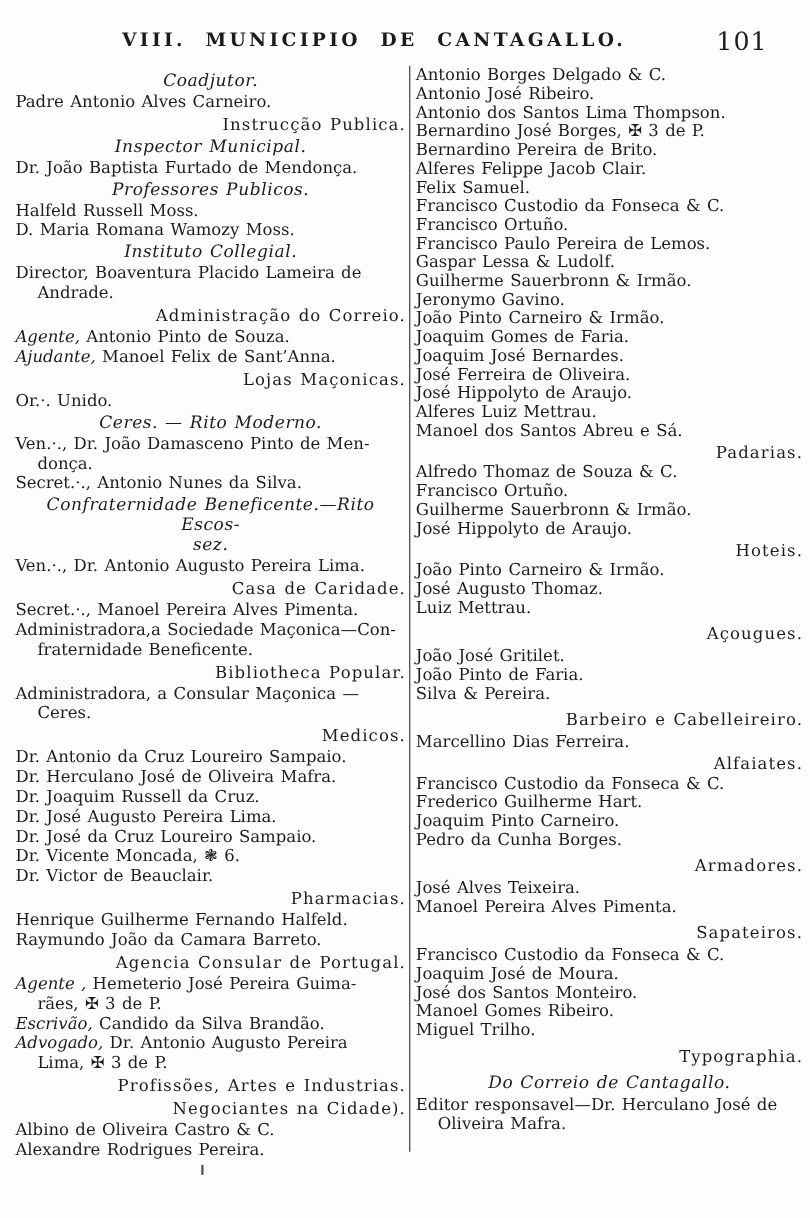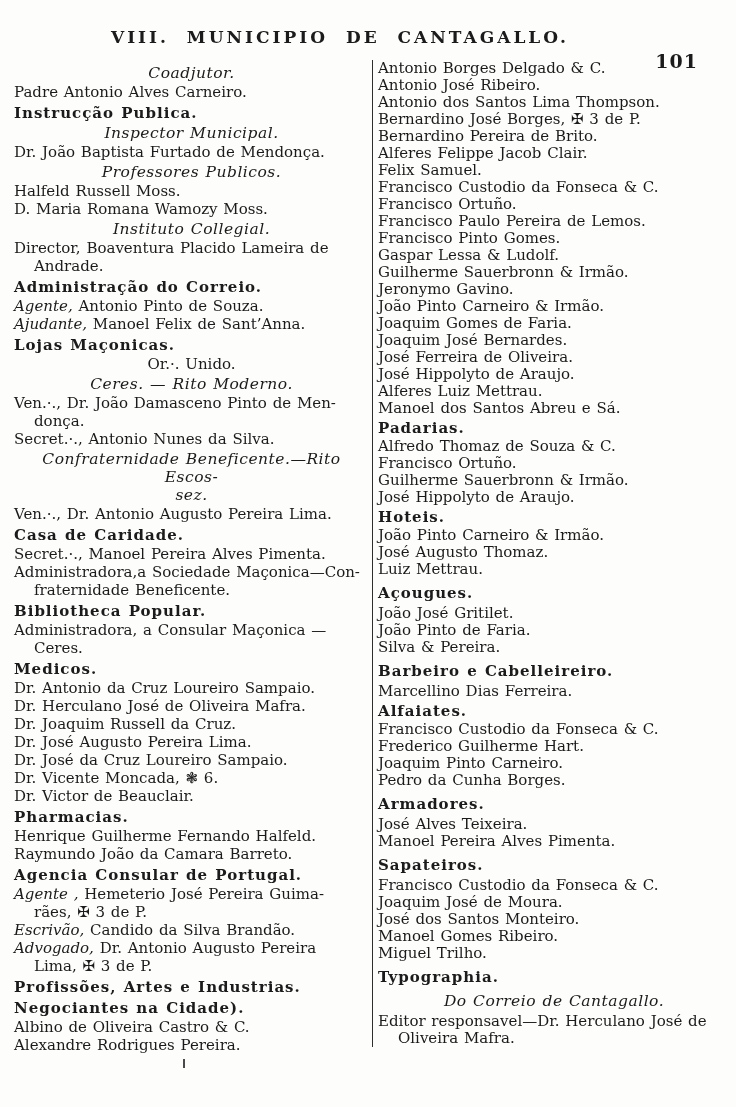--- a/index.html
+++ b/index.html
@@ -17,49 +17,49 @@
   }
   
   .running-head {
     position:absolute; top:27px; left:30px; width:620px;
     text-align:center;
     font-weight:bold; font-size:17px; line-height:20px;
     letter-spacing:3px; word-spacing:9px;
   }
   .page-num {
     position:absolute; top:25px; right:38px;
-    font-weight:bold; font-size:19px; letter-spacing:1px;margin-top:25px;
+    font-weight:normal; font-size:23px; letter-spacing:1px;
   }
   
   .cols {
     position:absolute; top:58px; left:6px; right:4px; bottom:0;
     display:flex; align-items:stretch;
   }
   .col { box-sizing:border-box; }
   .col-left  { width:366px; padding:4px 3px 16px 8px; line-height:18px; }
   .col-right { flex:1; padding:2px 2px 0 5px; line-height:17px; }
   .divider { width:1px; background:#2e2e2e; height:987px; margin-top:2px; }
   .blk { font-size:15px; word-spacing:1px; }
   .entry {
     padding-left:20px; text-indent:-20px;
     white-space:pre-wrap;
   }
   .h1 {
-    font-weight:bold; text-align:left;
+    font-weight:normal; text-align:right;
     padding-left:0; text-indent:0;
     margin:3px 0 1px 0; letter-spacing:1px;
     white-space:pre-wrap;
   }
   .h2 {
     font-style:italic; text-align:center;
     padding-left:0; text-indent:0;
     margin:2px 0 1px 0; letter-spacing:0.5px;
     white-space:pre-wrap; font-size:15.5px;
   }
-  .center { text-align:center; padding-left:0; text-indent:0; }
+  .center { text-align:left; padding-left:0; text-indent:0; }
   .sp { margin-top:7px; margin-bottom:3px; }
   em { }
   .ink-speck {
     position:absolute; left:183px; top:1059px;
     width:2px; height:9px; background:#4a4a4a;
   }
 </style>
 </head>
 <body>
 
@@ -128,21 +128,20 @@
         <div class="blk entry">Antonio Borges Delgado &amp; C.</div>
         <div class="blk entry">Antonio José Ribeiro.</div>
         <div class="blk entry">Antonio dos Santos Lima Thompson.</div>
         <div class="blk entry">Bernardino José Borges, ✠ 3 de P.</div>
         <div class="blk entry">Bernardino Pereira de Brito.</div>
         <div class="blk entry">Alferes Felippe Jacob Clair.</div>
         <div class="blk entry">Felix Samuel.</div>
         <div class="blk entry">Francisco Custodio da Fonseca &amp; C.</div>
         <div class="blk entry">Francisco Ortuño.</div>
         <div class="blk entry">Francisco Paulo Pereira de Lemos.</div>
-        <div class="blk entry">Francisco Pinto Gomes.</div>
         <div class="blk entry">Gaspar Lessa &amp; Ludolf.</div>
         <div class="blk entry">Guilherme Sauerbronn &amp; Irmão.</div>
         <div class="blk entry">Jeronymo Gavino.</div>
         <div class="blk entry">João Pinto Carneiro &amp; Irmão.</div>
         <div class="blk entry">Joaquim Gomes de Faria.</div>
         <div class="blk entry">Joaquim José Bernardes.</div>
         <div class="blk entry">José Ferreira de Oliveira.</div>
         <div class="blk entry">José Hippolyto de Araujo.</div>
         <div class="blk entry">Alferes Luiz Mettrau.</div>
         <div class="blk entry">Manoel dos Santos Abreu e Sá.</div>

